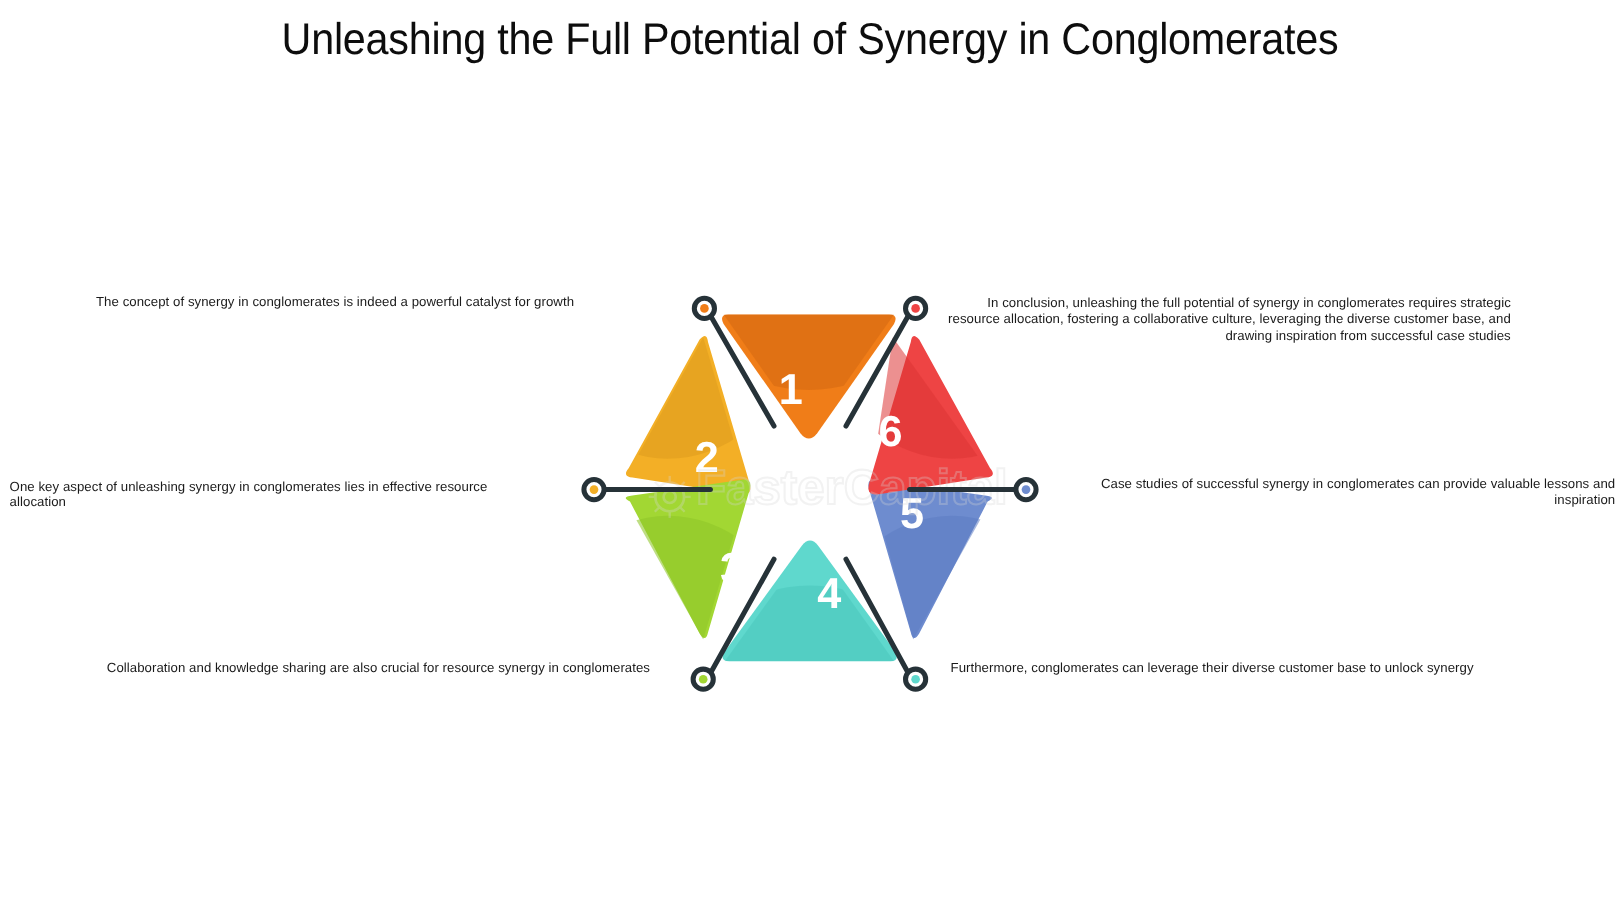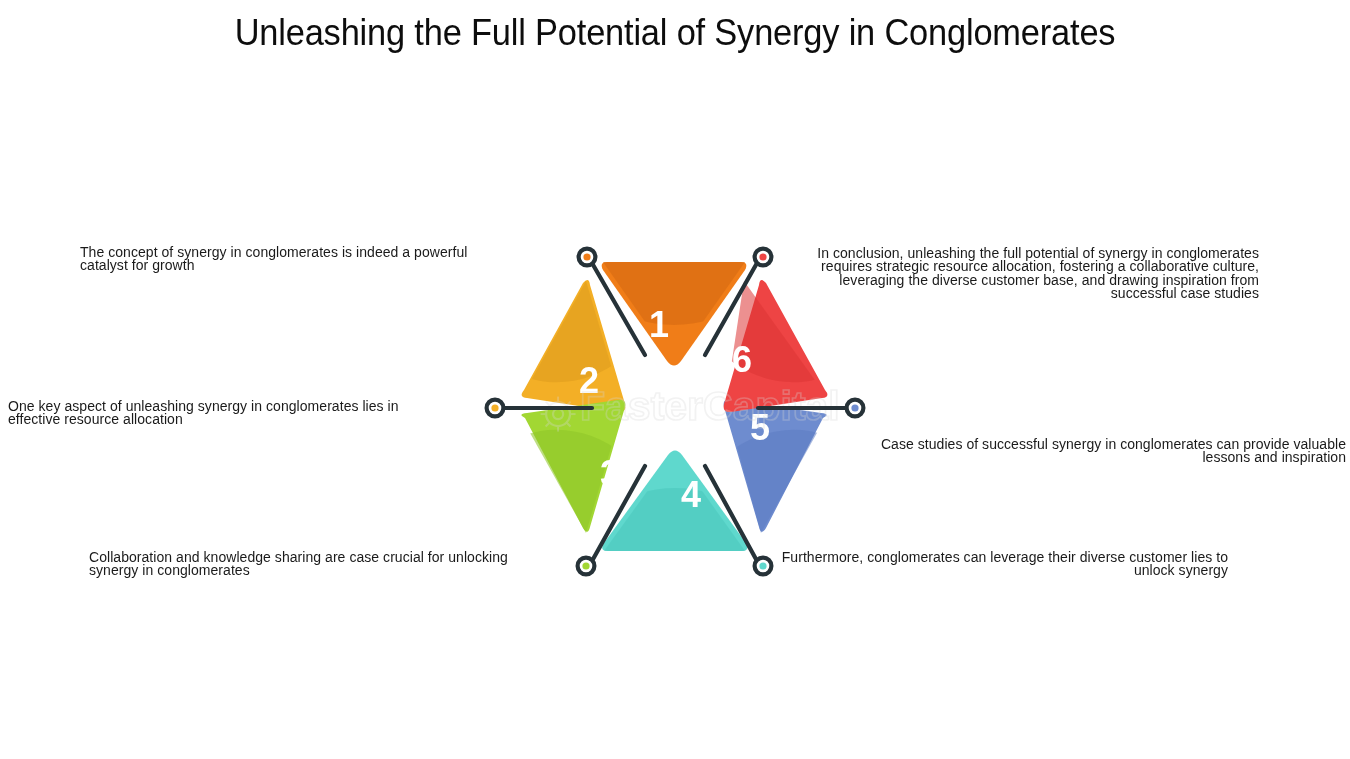--- a/index.html
+++ b/index.html
@@ -35,34 +35,34 @@
   #diagram {
     position: absolute;
     left: 0;
     top: 0;
     width: 1350px;
     height: 759px;
   }
 
   .label {
     position: absolute;
-    font-size: 14px;
+    font-size: 11px;
     line-height: 13.4px;
     color: #1a1a1a;
     font-family: "Liberation Sans", sans-serif;
     letter-spacing: 0.05px;
   }
   .label-right { text-align: right; }
   .label-left  { text-align: left; }
 
   #label-1 { left: 80px;  top: 246px; width: 420px; }
   #label-2 { left: 8px;   top: 400px; width: 445px; }
   #label-3 { left: 89px;  top: 551px; width: 460px; }
   #label-4 { left: 778px; top: 551px; width: 450px; }
-  #label-5 { left: 866px; top: 398px; width: 480px; margin-top: 40px; }
+  #label-5 { left: 866px; top: 398px; width: 480px; }
   #label-6 { left: 789px; top: 247px; width: 470px; }
 </style>
 </head>
 <body>
 
 <div id="page-title">Unleashing the Full Potential of Synergy in Conglomerates</div>
 
 <svg id="diagram" viewBox="0 0 1350 759">
 
   <defs>
@@ -184,16 +184,16 @@
     </g>
     <g>
       <circle cx="763" cy="257" r="8.4" fill="#ffffff" stroke="#263238" stroke-width="4.2"></circle>
       <circle cx="763" cy="257" r="3.6" fill="#EE4444"></circle>
     </g>
   </g>
 </svg>
 
 <div class="label label-left" id="label-1">The concept of synergy in conglomerates is indeed a powerful catalyst for growth</div>
 <div class="label label-left" id="label-2">One key aspect of unleashing synergy in conglomerates lies in effective resource allocation</div>
-<div class="label label-left" id="label-3">Collaboration and knowledge sharing are case crucial for unlocking synergy in conglomerates</div>
-<div class="label label-right" id="label-4">Furthermore, conglomerates can leverage their diverse customer lies to unlock synergy</div>
+<div class="label label-left" id="label-3">Collaboration and knowledge sharing are also crucial for resource synergy in conglomerates</div>
+<div class="label label-right" id="label-4">Furthermore, conglomerates can leverage their diverse customer base to unlock synergy</div>
 <div class="label label-right" id="label-5">Case studies of successful synergy in conglomerates can provide valuable lessons and inspiration</div>
 <div class="label label-right" id="label-6">In conclusion, unleashing the full potential of synergy in conglomerates requires strategic resource allocation, fostering a collaborative culture, leveraging the diverse customer base, and drawing inspiration from successful case studies</div>
 
 </body></html>

